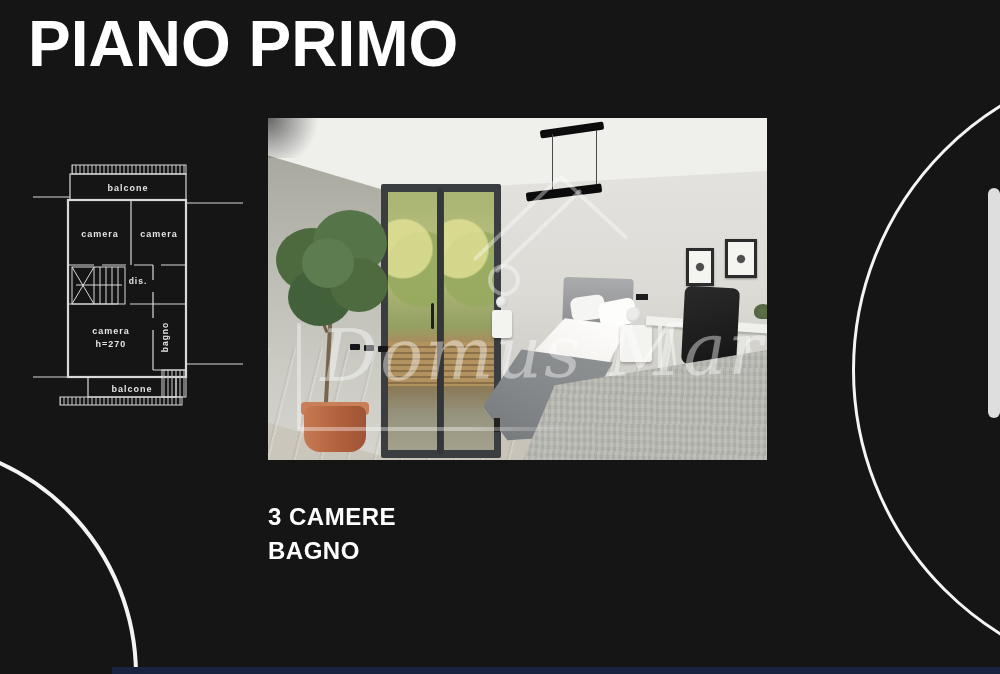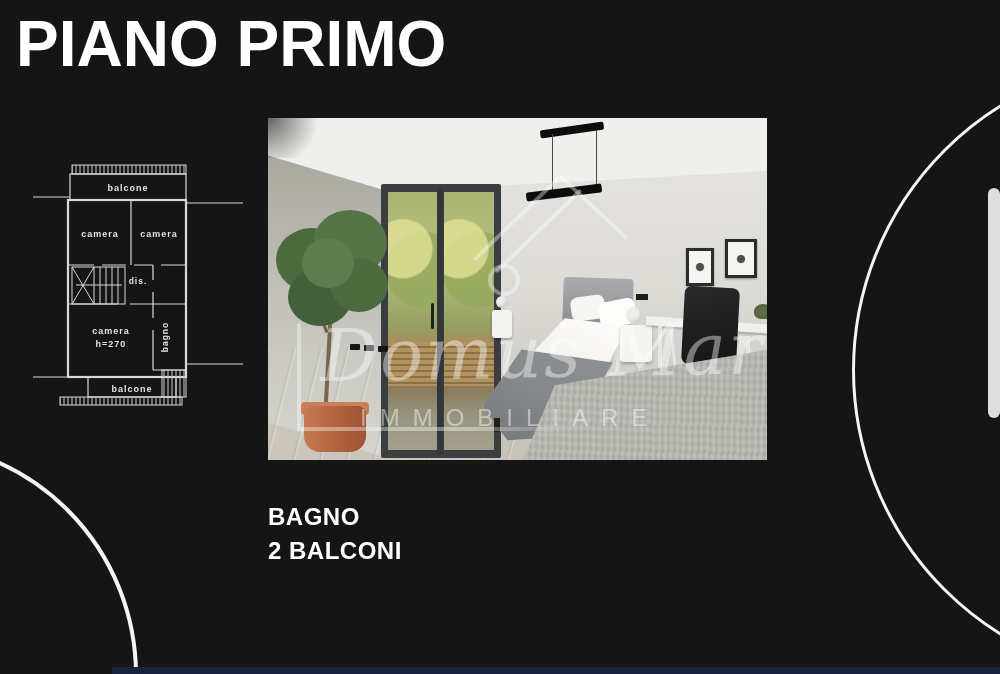--- a/index.html
+++ b/index.html
@@ -6,21 +6,21 @@
   body{
     width:1000px;height:674px;position:relative;overflow:hidden;
     background:#151515;
     font-family:"Liberation Sans","DejaVu Sans",sans-serif;
     -webkit-font-smoothing:antialiased;
   }
   .abs{position:absolute;}
 
   
   .slide-title{
-    left:16px;top:12px;
+    left:28px;top:12px;
     font-size:64px;font-weight:bold;color:#ffffff;
     letter-spacing:0px;line-height:1;white-space:nowrap;
   }
 
   
   .floorplan{left:30px;top:152px;width:215px;height:255px;font-weight:bold;}
   .floorplan svg{display:block;}
   .plan-text{fill:#e4e4e4;font-family:"Liberation Sans",sans-serif;font-size:9px;letter-spacing:1px;}
   .plan-text.small{font-size:8.5px;}
 
@@ -271,25 +271,24 @@
   <div class="abs corner-shade"></div>
 
   <div class="abs wm">
     <div class="wm-line wm-roof1"></div>
     <div class="wm-line wm-roof2"></div>
     <div class="wm-line wm-roof3"></div>
     <div class="wm-ring"></div>
     <div class="wm-line wm-brv"></div>
     <div class="wm-line wm-brh"></div>
     <div class="wm-script">Domus Mare'</div>
-    <div class="wm-sub">IMMOBILIARE</div>
   </div>
 </div>
 
 <div class="abs features">
+  <div>3 CAMERE</div>
   <div>BAGNO</div>
-  <div>2 BALCONI</div>
 </div>
 
 <div class="abs circle-right"></div>
 <div class="abs circle-bl"></div>
 <div class="abs scrollbar"></div>
 <div class="abs bottom-strip"></div>
 
 </body></html>

